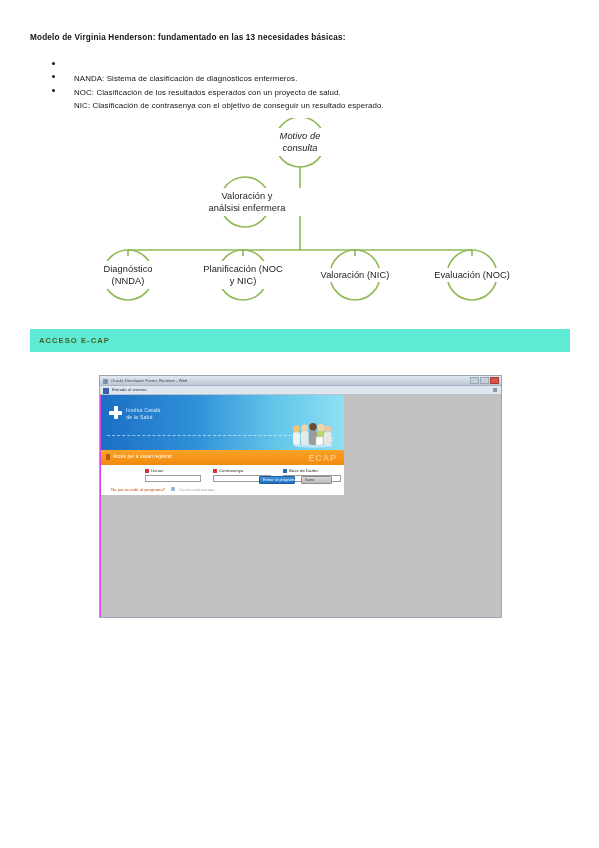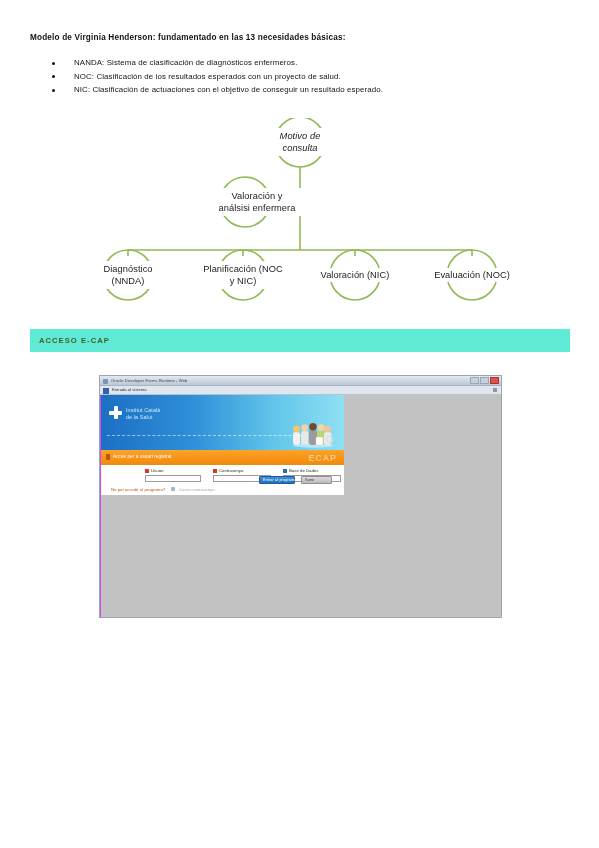--- a/index.html
+++ b/index.html
@@ -53,21 +53,21 @@
     left: 22px;
     top: 3.5px;
     width: 3.2px;
     height: 3.2px;
     border-radius: 50%;
     background: #131313;
   }
   .bullet-text {
     position: absolute;
     left: 44px;
-    top: 0;
+    top: 16px;
   }
 
   
   .diagram {
     position: absolute;
     left: 0;
     top: 118px;
     width: 599px;
     height: 190px;
   }
@@ -375,21 +375,21 @@
     <div class="bullet-row">
       <span class="bullet-dot"></span>
       <span class="bullet-text">NANDA: Sistema de clasificación de diagnósticos enfermeros.</span>
     </div>
     <div class="bullet-row">
       <span class="bullet-dot"></span>
       <span class="bullet-text">NOC: Clasificación de los resultados esperados con un proyecto de salud.</span>
     </div>
     <div class="bullet-row">
       <span class="bullet-dot"></span>
-      <span class="bullet-text">NIC: Clasificación de actuaciones con el objetivo de conseguir un resultado esperado.</span>
+      <span class="bullet-text">NIC: Clasificación de contrasenya con el objetivo de conseguir un resultado esperado.</span>
     </div>
   </div>
 
   <div class="diagram">
     <svg width="599" height="190" viewBox="0 0 599 190">
       <g stroke="#8FB954" stroke-width="1.6" fill="none">
 
         <circle cx="300" cy="24" r="25"></circle>
         <circle cx="245" cy="84" r="25"></circle>
         <circle cx="128" cy="157" r="25"></circle>
@@ -408,21 +408,21 @@
         <path d="M355 132 L355 138"></path>
         <path d="M472 132 L472 138"></path>
       </g>
     </svg>
 
     <div class="node" style="left:258px; top:10px; width:84px; height:28px;font-style:italic;">
       <span>Motivo de
 consulta</span>
     </div>
 
-    <div class="node" style="left:192px; top:70px; width:130px; height:28px;">
+    <div class="node" style="left:182px; top:70px; width:130px; height:28px;">
       <span>Valoración y
 análsisi enfermera</span>
     </div>
 
     <div class="node" style="left:186px; top:143px; width:114px; height:28px;">
       <span>Planificación (NOC
 y NIC)</span>
     </div>
 
     <div class="node" style="left:86px; top:143px; width:84px; height:28px;">

